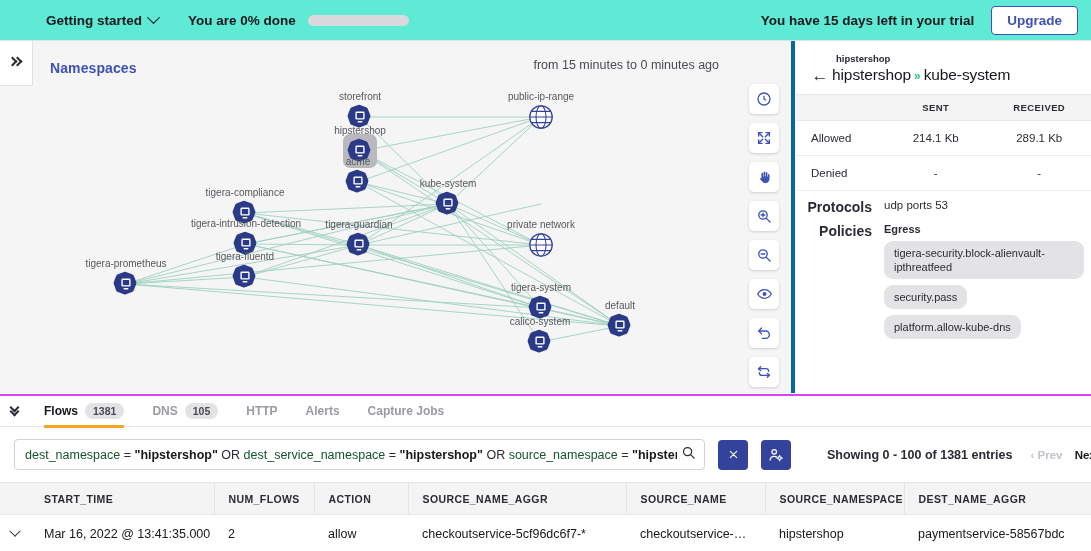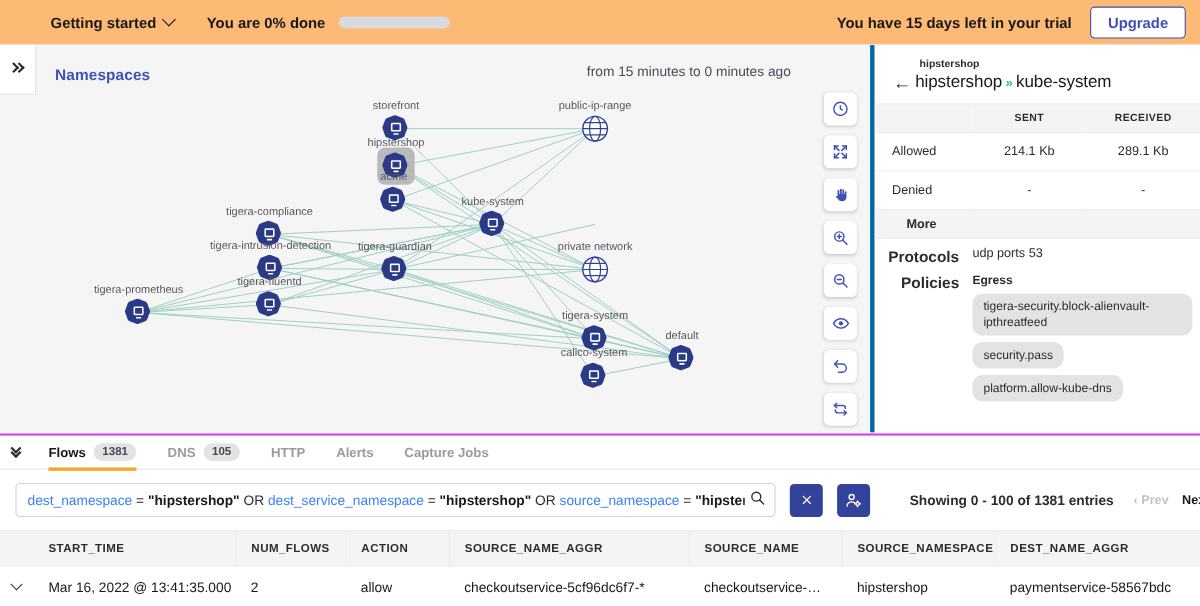--- a/index.html
+++ b/index.html
@@ -8,21 +8,21 @@
     font-family: "Liberation Sans", sans-serif;
     background: #ffffff;
     overflow: hidden;
     color: #1c1c1c;
   }
   #app { position: relative; width: 1091px; height: 551px; }
 
   
   .topbar {
     position: absolute; left: 0; top: 0; width: 1091px; height: 41px;
-    background: #fdba74; border-bottom: 1px solid #e2e2e4;
+    background: #5eead4; border-bottom: 1px solid #e2e2e4;
     display: flex; align-items: center;
   }
   .getting-started {
     display: flex; align-items: center; gap: 7px;
     margin-left: 46px; font-size: 13.5px; font-weight: 700; color: #17171c;
     cursor: pointer;
   }
   .chev-down {
     width: 9px; height: 9px; border-right: 1.6px solid #17171c;
     border-bottom: 1.6px solid #17171c; transform: rotate(45deg) translate(-2px,-2px);
@@ -173,21 +173,21 @@
     font-size: 10.5px; font-weight: 700; color: #4a4a55;
   }
 
   .search-row { display: flex; align-items: center; height: 55px; padding: 0 14px; }
   .search-box {
     flex: none; width: 691px; height: 31px; border: 1px solid #d2d2d7; border-radius: 4px;
     background: #ffffff; display: flex; align-items: center; padding: 0 8px 0 10px;
     overflow: hidden; cursor: text;
   }
   .query { font-size: 12.5px; white-space: nowrap; overflow: hidden; flex: 1; }
-  .query .f { color: #3b82f6; }
+  .query .f { color: #14532d; }
   .query .op { color: #2b2b33; }
   .query .v { color: #17171c; font-weight: 700; }
   .sq-btn {
     width: 30px; height: 30px; border-radius: 4px; background: #33439b;
     display: flex; align-items: center; justify-content: center; cursor: pointer;
     margin-left: 13px; flex: none;
   }
   .showing {
     margin-left: 36px; font-size: 12.5px; font-weight: 700; color: #2b2b33; white-space: nowrap;
   }
@@ -491,23 +491,20 @@
         <tr>
           <td class="rowhdr">Allowed</td>
           <td>214.1 Kb</td>
           <td>289.1 Kb</td>
         </tr>
         <tr>
           <td class="rowhdr">Denied</td>
           <td>-</td>
           <td>-</td>
         </tr>
-        <tr class="more-row">
-          <td colspan="3">More</td>
-        </tr>
       </tbody>
     </table>
 
     <div class="kv">
       <div class="kv-key">Protocols</div>
       <div class="kv-val">udp ports 53</div>
     </div>
 
     <div class="kv">
       <div class="kv-key">Policies</div>

